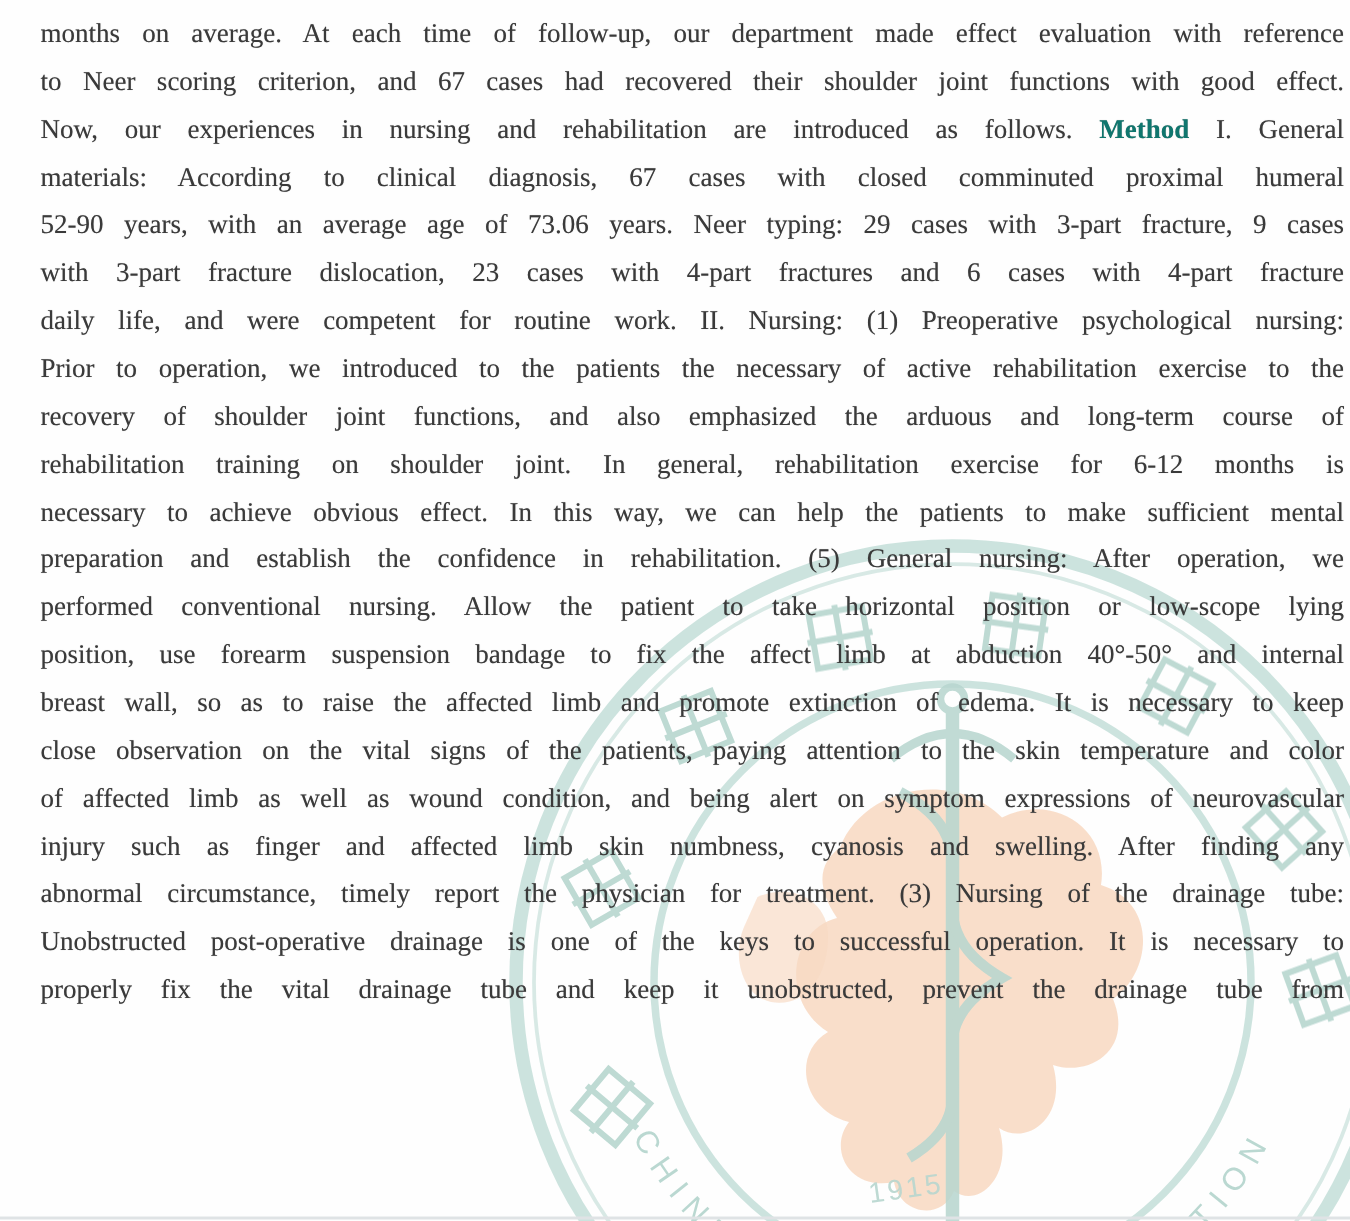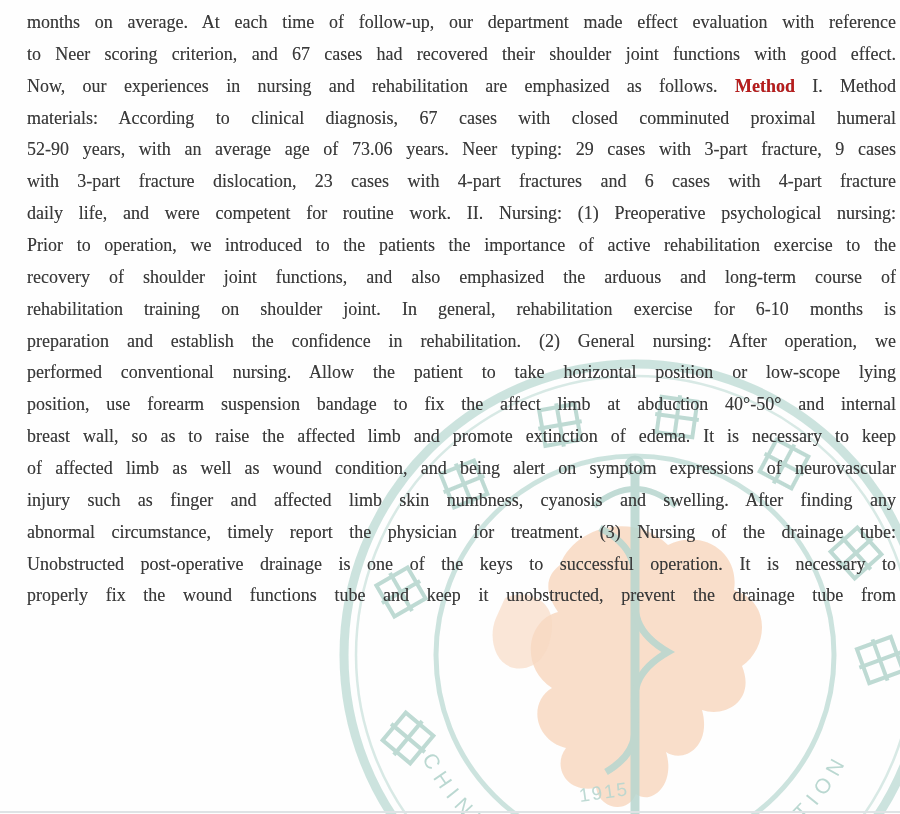--- a/index.html
+++ b/index.html
@@ -25,21 +25,21 @@
     height:31.86px;
     line-height:31.86px;
     font-size:18px;
     color:#3a3a3a;
     text-align:justify;
     text-align-last:justify;
     text-shadow:0 0 0.45px rgba(70,70,70,0.55);
     white-space:normal;
     overflow:visible;
   }
-  .line span.bold{font-weight:bold;color:#b91c1c;}
+  .line span.bold{font-weight:bold;color:#0f766e;}
   #bottom-edge{
     position:absolute;left:0;right:0;bottom:1px;height:2px;
     background:#dfe3e5;z-index:3;
   }
 </style>
 </head>
 <body>
 
 <div id="page">
 
@@ -114,33 +114,35 @@
     </defs>
     <text font-family="Liberation Sans, sans-serif" font-size="21" letter-spacing="7" fill="var(--teal-strong)" opacity="0.95">
       <textPath href="#arcBottom" startOffset="50%" text-anchor="middle">CHINESE MEDICAL ASSOCIATION</textPath>
     </text>
     <text x="580" y="802" font-family="Liberation Sans, sans-serif" font-size="19" letter-spacing="2" fill="var(--teal-strong)" opacity="0.9" transform="rotate(-8 580 802)">1915</text>
   </svg>
 
   <div id="textblock">
       <div class="line"><span>months on average.  At each time of follow-up, our department made effect evaluation with reference</span></div>
       <div class="line"><span>to Neer scoring criterion, and 67 cases had recovered their shoulder joint functions with good effect.</span></div>
-      <div class="line"><span>Now, our experiences in nursing and rehabilitation are emphasized as follows. </span><span class="bold">Method</span><span>  I. Method</span></div>
+      <div class="line"><span>Now, our experiences in nursing and rehabilitation are introduced as follows. </span><span class="bold">Method</span><span>  I. General</span></div>
       <div class="line"><span>materials: According to clinical diagnosis, 67 cases with closed comminuted proximal humeral</span></div>
       <div class="line"><span>52-90 years, with an average age of 73.06 years.  Neer typing: 29 cases with 3-part fracture, 9 cases</span></div>
       <div class="line"><span>with 3-part fracture dislocation, 23 cases with 4-part fractures and 6 cases with 4-part fracture</span></div>
       <div class="line"><span>daily life, and were competent for routine work.  II. Nursing: (1) Preoperative psychological nursing:</span></div>
-      <div class="line"><span>Prior to operation, we introduced to the patients the importance of active rehabilitation exercise to the</span></div>
+      <div class="line"><span>Prior to operation, we introduced to the patients the necessary of active rehabilitation exercise to the</span></div>
       <div class="line"><span>recovery of shoulder joint functions, and also emphasized the arduous and long-term course of</span></div>
-      <div class="line"><span>rehabilitation training on shoulder joint.  In general, rehabilitation exercise for 6-10 months is</span></div>
-      <div class="line"><span>preparation and establish the confidence in rehabilitation.  (2) General nursing: After operation, we</span></div>
+      <div class="line"><span>rehabilitation training on shoulder joint.  In general, rehabilitation exercise for 6-12 months is</span></div>
+      <div class="line"><span>necessary to achieve obvious effect.  In this way, we can help the patients to make sufficient mental</span></div>
+      <div class="line"><span>preparation and establish the confidence in rehabilitation.  (5) General nursing: After operation, we</span></div>
       <div class="line"><span>performed conventional nursing.  Allow the patient to take horizontal position or low-scope lying</span></div>
       <div class="line"><span>position, use forearm suspension bandage to fix the affect limb at abduction 40°-50° and internal</span></div>
       <div class="line"><span>breast wall, so as to raise the affected limb and promote extinction of edema.  It is necessary to keep</span></div>
+      <div class="line"><span>close observation on the vital signs of the patients, paying attention to the skin temperature and color</span></div>
       <div class="line"><span>of affected limb as well as wound condition, and being alert on symptom expressions of neurovascular</span></div>
       <div class="line"><span>injury such as finger and affected limb skin numbness, cyanosis and swelling.  After finding any</span></div>
       <div class="line"><span>abnormal circumstance, timely report the physician for treatment.  (3) Nursing of the drainage tube:</span></div>
       <div class="line"><span>Unobstructed post-operative drainage is one of the keys to successful operation.  It is necessary to</span></div>
-      <div class="line"><span>properly fix the wound functions tube and keep it unobstructed, prevent the drainage tube from</span></div>
+      <div class="line"><span>properly fix the vital drainage tube and keep it unobstructed, prevent the drainage tube from</span></div>
     </div>
 
   <div id="bottom-edge"></div>
 </div>
 
 </body></html>

